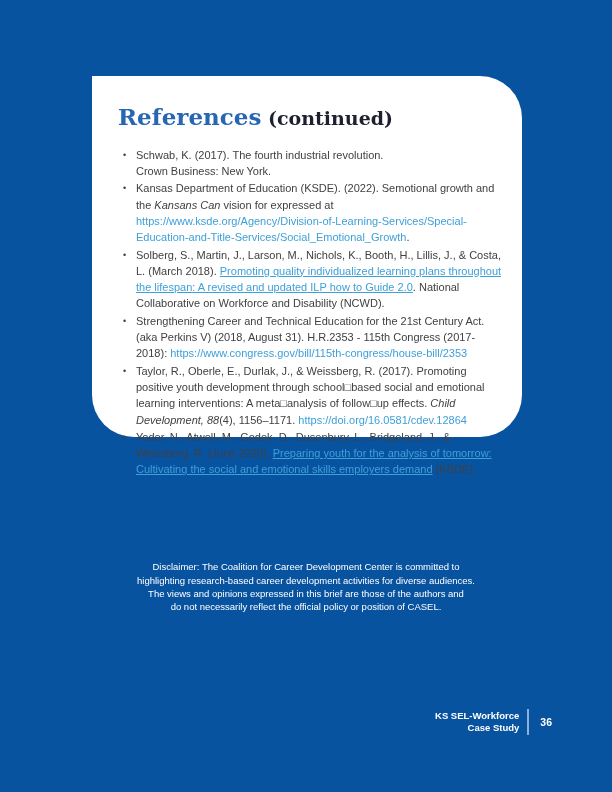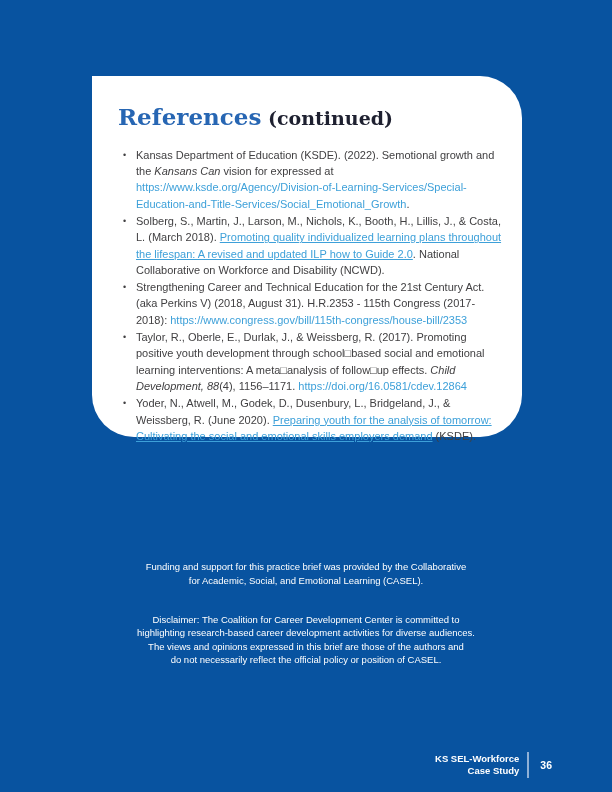--- a/index.html
+++ b/index.html
@@ -67,21 +67,21 @@
     text-align: center;
     color: #ffffff;
     font-size: 9.5px;
     line-height: 13.3px;
     white-space: pre-line;
   }
   .note { margin: 0 0 13px 0; }
   
   .footer {
     position: absolute;
-    top: 752px; right: 60px;
+    top: 709px; right: 60px;
     display: flex;
     align-items: center;
   }
   .doc-title {
     color: #ffffff;
     font-weight: bold;
     font-size: 9.5px;
     line-height: 12.5px;
     text-align: right;
     white-space: pre-line;
@@ -101,31 +101,30 @@
 </head>
 <body>
 
 <div class="page">
 
   <div class="card">
     <h1 class="card-title">
       <span class="t-blue">References</span><span class="t-dark"> (continued)</span>
     </h1>
     <ul class="ref-list" id="ref-list">
+        <li><span>Schwab, K. (2017). The fourth industrial revolution.</span><br><span>Crown Business: New York.</span></li>
         <li><span>Kansas Department of Education (KSDE). (2022). Semotional growth and the </span><i>Kansans Can</i><span> vision for expressed at </span><a class="link">https://www.ksde.org/Agency/Division-of-Learning-Services/Special-Education-and-Title-Services/Social_Emotional_Growth</a><span>.</span></li>
         <li><span>Solberg, S., Martin, J., Larson, M., Nichols, K., Booth, H., Lillis, J., &amp; Costa, L. (March 2018). </span><a class="link-underline">Promoting quality individualized learning plans throughout the lifespan: A revised and updated ILP how to Guide 2.0</a><span>. National Collaborative on Workforce and Disability (NCWD).</span></li>
         <li><span>Strengthening Career and Technical Education for the 21st Century Act. (aka Perkins V) (2018, August 31). H.R.2353 - 115th Congress (2017-2018): </span><a class="link">https://www.congress.gov/bill/115th-congress/house-bill/2353</a></li>
         <li><span>Taylor, R., Oberle, E., Durlak, J., &amp; Weissberg, R. (2017). Promoting positive youth development through school□based social and emotional learning interventions: A meta□analysis of follow□up effects. </span><i>Child Development, 88</i><span>(4), 1156–1171. </span><a class="link">https://doi.org/16.0581/cdev.12864</a></li>
         <li><span>Yoder, N., Atwell, M., Godek, D., Dusenbury, L., Bridgeland, J., &amp; Weissberg, R. (June 2020). </span><a class="link-underline">Preparing youth for the analysis of tomorrow: Cultivating the social and emotional skills employers demand</a><span> (KSDE).</span></li>
       </ul>
   </div>
 
   <div class="notes">
-    <p class="note">Funding and support for this practice brief was provided by the Collaborative
-for Academic, Social, and Emotional Learning (CASEL).</p>
     <p class="note">Disclaimer: The Coalition for Career Development Center is committed to
 highlighting research-based career development activities for diverse audiences.
 The views and opinions expressed in this brief are those of the authors and
 do not necessarily reflect the official policy or position of CASEL.</p>
   </div>
 
   <div class="footer">
     <div class="doc-title">KS SEL-Workforce
 Case Study</div>
     <div class="footer-divider"></div>

